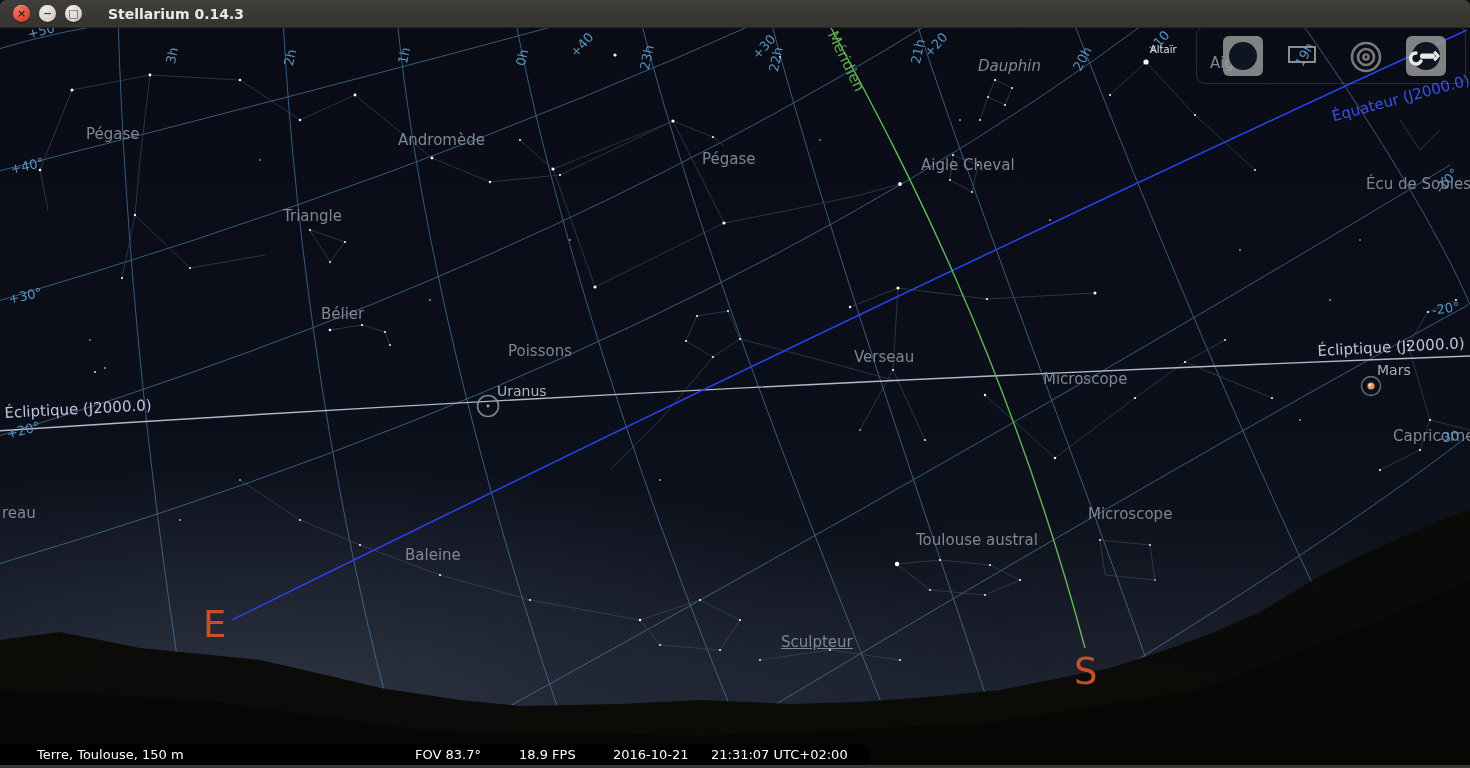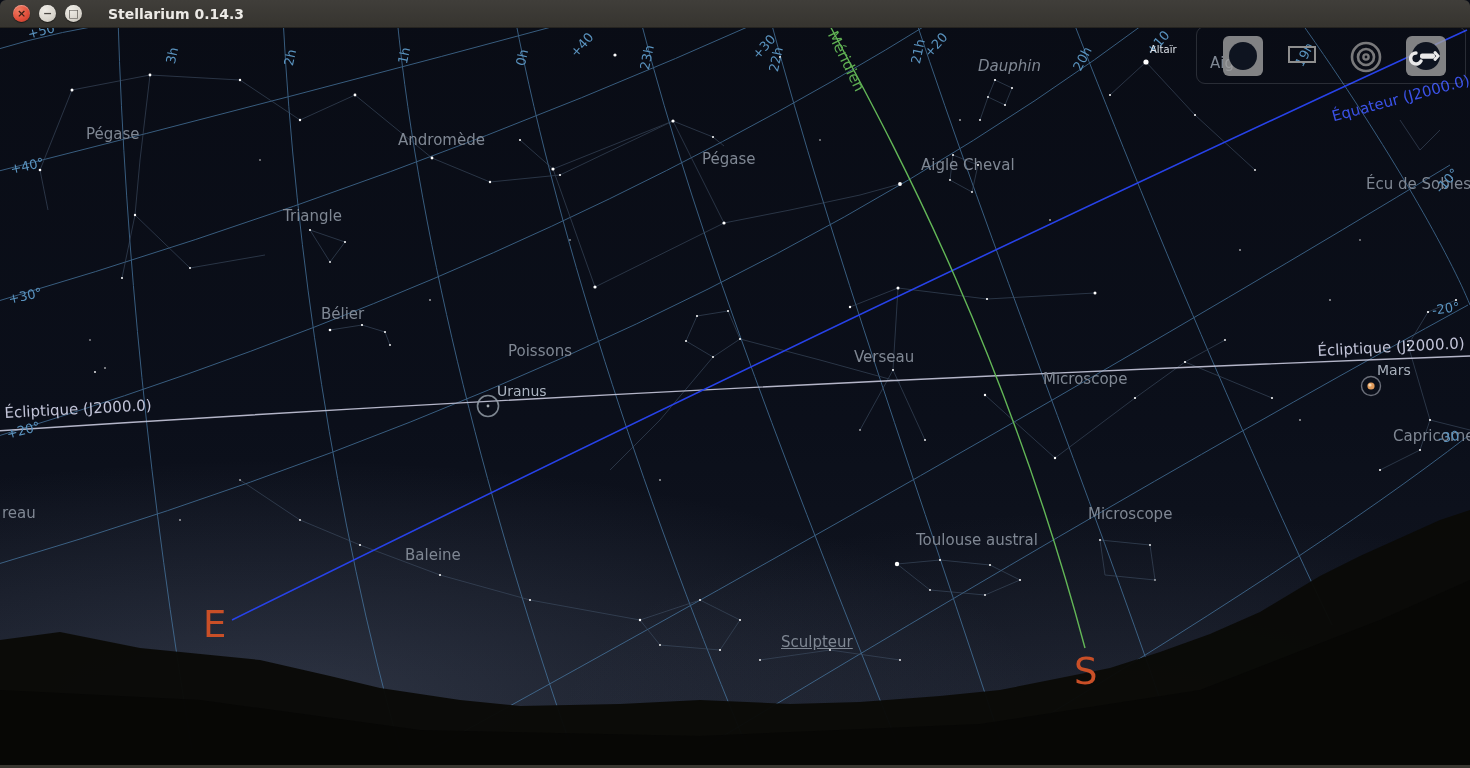--- a/index.html
+++ b/index.html
@@ -318,15 +318,22 @@
         <svg width="34" height="34">
           <circle cx="17" cy="17" r="14" fill="#0e1420"></circle>
           <path d="M7,14 a5.5,5.5 0 1 0 5,8" fill="none" stroke="#e9e9e9" stroke-width="3.4" stroke-linecap="round"></path>
           <rect x="11" y="14.4" width="15" height="5.4" rx="2.2" fill="#e9e9e9"></rect>
           <path d="M26,13.6 l3,3.4 -3,3.4" fill="none" stroke="#e9e9e9" stroke-width="3" stroke-linecap="round"></path>
         </svg>
       </div>
     </div>
   </div>
 
+  <div id="statusbar">
+    <span style="left:37px">Terre, Toulouse, 150 m</span>
+    <span style="left:415px">FOV 83.7°</span>
+    <span style="left:519px">18.9 FPS</span>
+    <span style="left:613px">2016-10-21</span>
+    <span style="left:711px">21:31:07 UTC+02:00</span>
+  </div>
   <div id="bottom-strip"></div>
 
 </div>
 
 </body></html>

